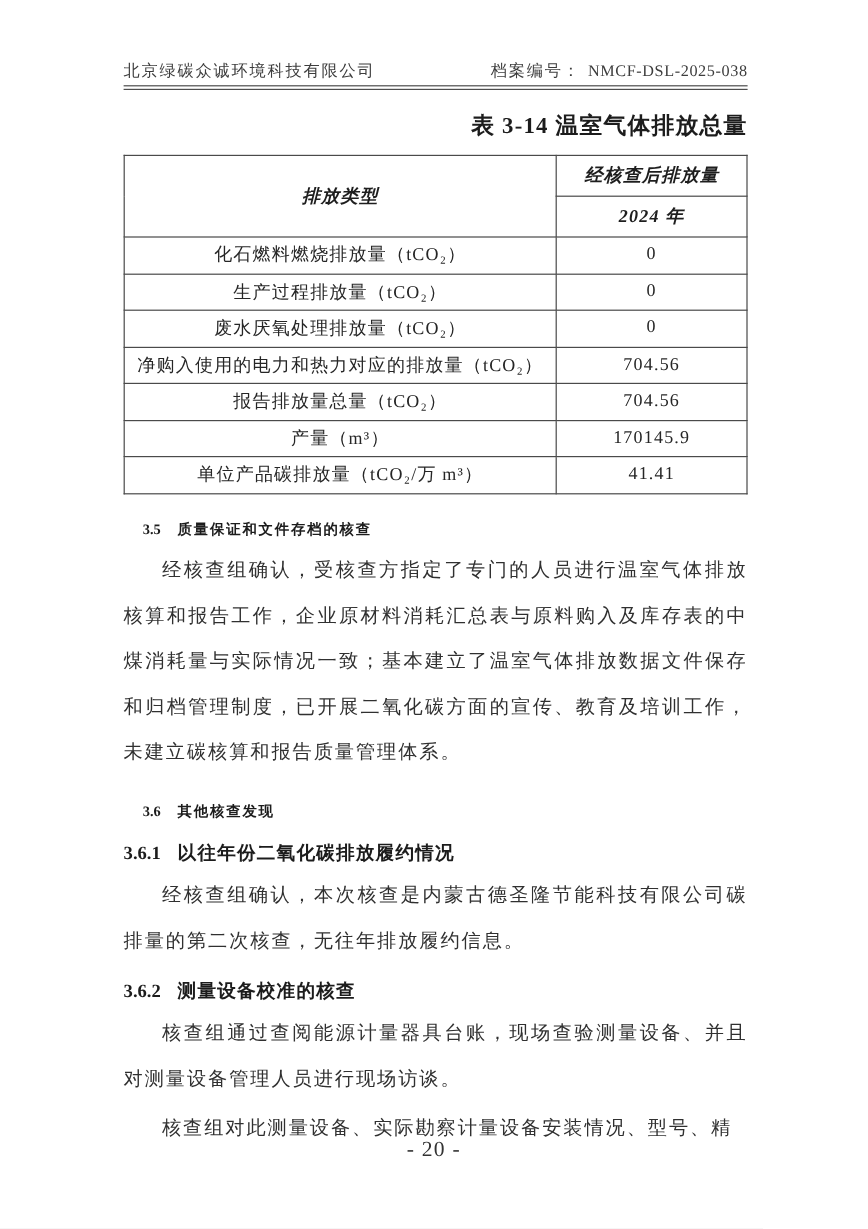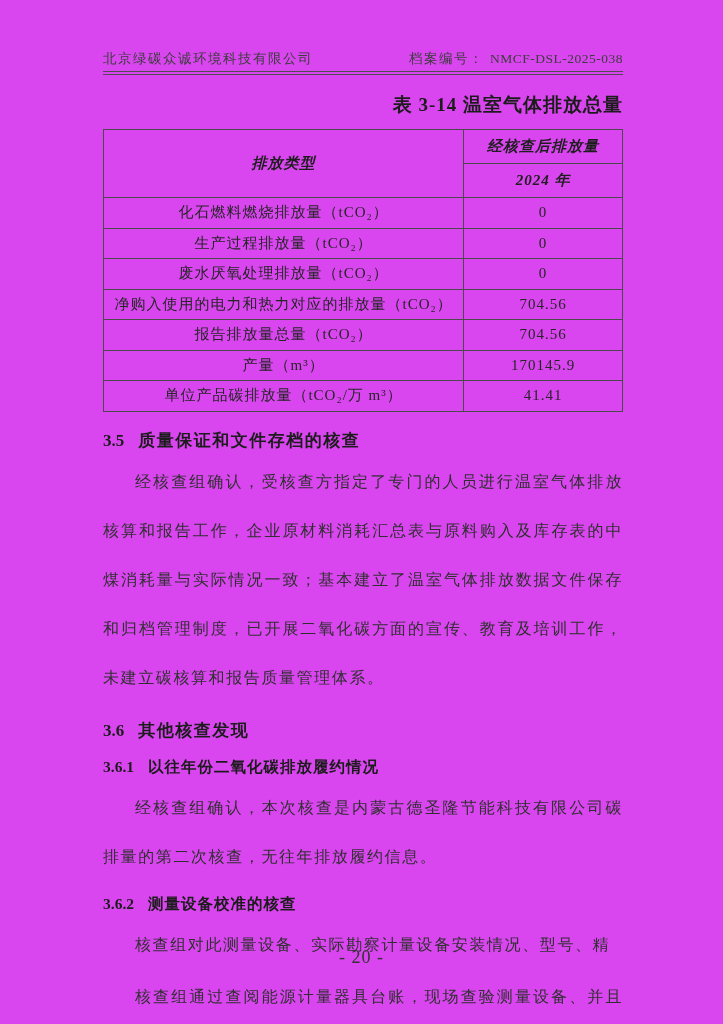--- a/index.html
+++ b/index.html
@@ -2,21 +2,21 @@
 <html><head>
 <meta charset="utf-8">
 <style>
   * { box-sizing: border-box; }
   html, body { margin: 0; padding: 0; background: #e8e8e8; }
   .page {
     position: relative;
     width: 723px;
     height: 1024px;
     margin: 0 auto;
-    background: #d946ef;
+    background: #ffffff;
     font-family: "Liberation Serif", "DejaVu Serif", serif;
     color: #2e2e2e;
     padding: 50px 100px 0 103px;
     overflow: hidden;
   }
   
   .doc-header {
     display: flex;
     justify-content: space-between;
     align-items: flex-end;
@@ -56,45 +56,46 @@
     vertical-align: middle;
     padding: 0 4px;
     letter-spacing: 1px;
   }
   table.emissions col.c-type  { width: 69.4%; }
   table.emissions col.c-value { width: 30.6%; }
   table.emissions td.th { font-weight: bold; height: 34px; color: #1e1e1e; font-style: italic; }
   table.emissions td.cell { height: 30.5px; font-family: Liberation Serif, serif; }
   
   .sec-h2 {
-    font-size: 17px;
+    font-size: 12px;
     font-weight: bold;
     color: #1c1c1c;
     letter-spacing: 1.5px;
-    margin: 16px 0 0 0;
+    margin: 16px 0 0 16px;
     line-height: 26px;
   }
   .sec-h3 {
     font-size: 15.5px;
     font-weight: bold;
     color: #1c1c1c;
     letter-spacing: 1px;
     margin: 10px 0 0 0;
     line-height: 26px;
     font-family: Liberation Serif, serif;
   }
   .sec-h2 .h-num, .sec-h3 .h-num { margin-right: 14px; letter-spacing: 0; }
   .body-para {
     font-size: 16px;
-    line-height: 49px;
+    line-height: 38px;
     letter-spacing: 1.6px;
     text-align: justify;
     text-indent: 2em;
     margin: 3px 0 0 0;
     color: #303030;
+    font-family: Liberation Mono, monospace;
   }
   
   .page-footer {
     position: absolute;
     left: 0; right: 0;
     bottom: 56px;
     text-align: center;
     font-size: 18px;
     color: #333333;
     letter-spacing: 1px;
@@ -169,18 +170,18 @@
   </div>
 
   <div class="sec-h3">
     <span class="h-num">3.6.1</span><span>以往年份二氧化碳排放履约情况</span>
   </div>
   <p class="body-para">经核查组确认，本次核查是内蒙古德圣隆节能科技有限公司碳排量的第二次核查，无往年排放履约信息。</p>
 
   <div class="sec-h3">
     <span class="h-num">3.6.2</span><span>测量设备校准的核查</span>
   </div>
+  <p class="body-para">核查组通过查阅能源计量器具台账，现场查验测量设备、并且对测量设备管理人员进行现场访谈。</p>
   <p class="body-para">核查组对此测量设备、实际勘察计量设备安装情况、型号、精</p>
-  <p class="body-para">核查组通过查阅能源计量器具台账，现场查验测量设备、并且对测量设备管理人员进行现场访谈。</p>
 
   <div class="page-footer">- 20 -</div>
 
 </div>
 
 </body></html>

